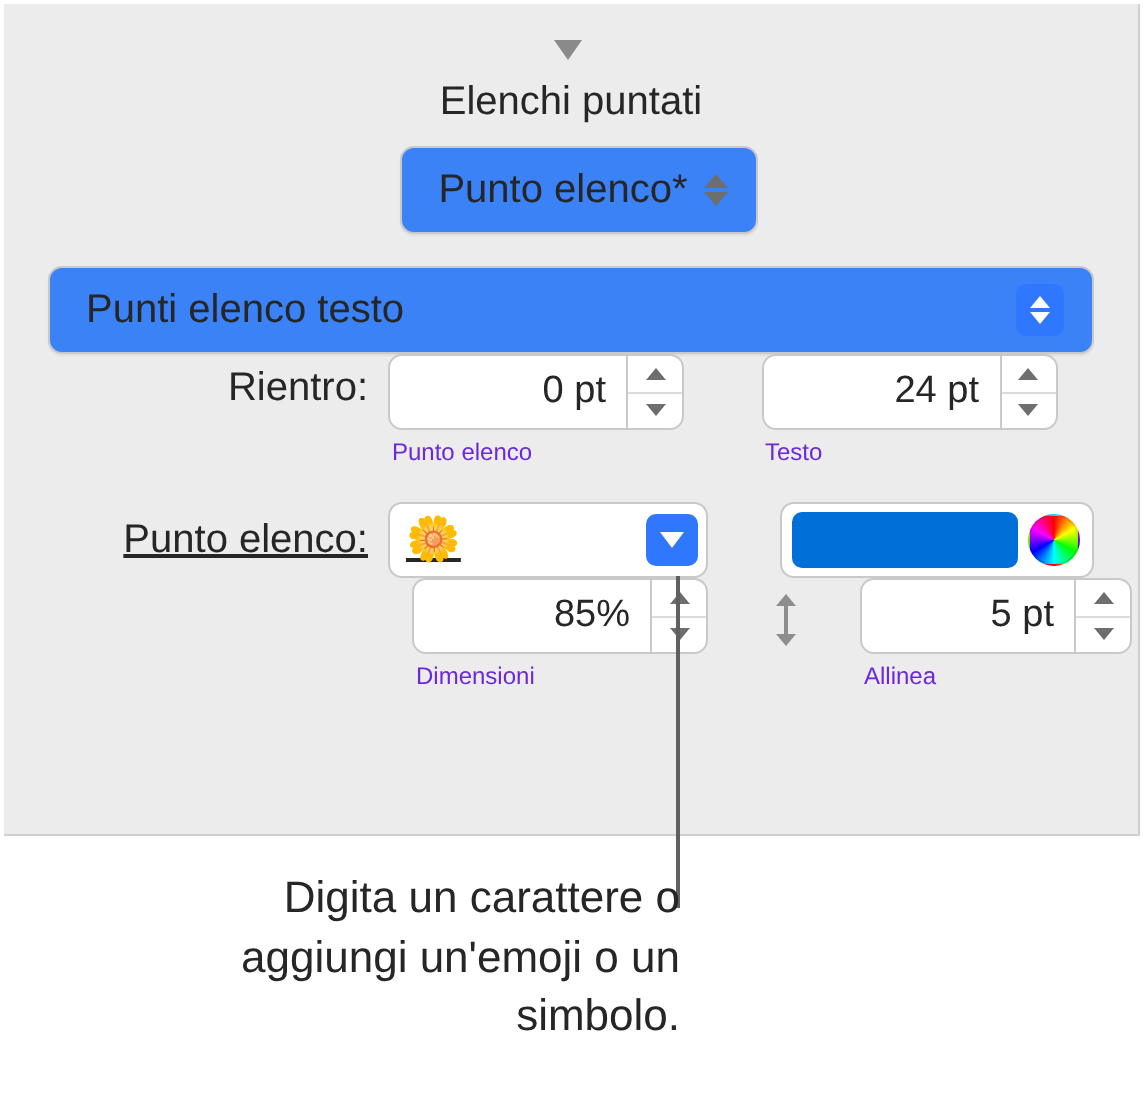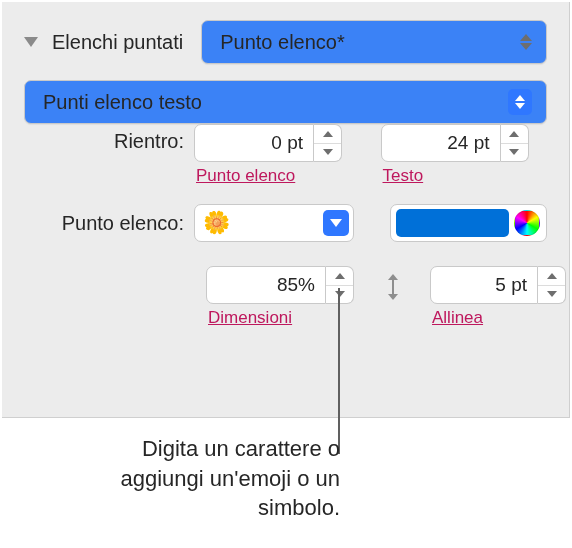--- a/index.html
+++ b/index.html
@@ -24,20 +24,21 @@
       background: #ececec;
       padding: 18px 22px 22px 22px;
     }
     .row {
       display: flex;
       align-items: center;
       gap: 10px;
     }
     .row-top {
       margin-bottom: 16px;
+      flex-direction: column;
     }
     .disclosure {
       width: 0; height: 0;
       border-left: 7px solid transparent;
       border-right: 7px solid transparent;
       border-top: 10px solid #8a8a8a;
       margin-right: 4px;
     }
     .section-title {
       font-size: 20px;
@@ -172,41 +173,40 @@
       border-right: 5px solid transparent;
       border-bottom: 6px solid #6e6e6e;
     }
     .stepper .down {
       width: 0; height: 0;
       border-left: 5px solid transparent;
       border-right: 5px solid transparent;
       border-top: 6px solid #6e6e6e;
     }
     .sub-label {
-      font-size: 17px;
-      color: #be185d;
+      font-size: 12px;
+      color: #6d28d9;
       margin-top: 4px;
       margin-left: 2px;
-      text-decoration: underline;
     }
     .indent-row {
       display: grid;
       grid-template-columns: 170px 1fr 20px 1fr;
       align-items: start;
       margin-bottom: 18px;
     }
     .indent-row .label-right {
       padding-right: 10px;
       padding-top: 6px;
     }
     .bullet-row {
       display: grid;
       grid-template-columns: 170px 160px 36px 1fr;
       align-items: center;
-      margin-bottom: 24px;
+      text-decoration: underline;
     }
     .bullet-row .label-right {
       padding-right: 10px;
     }
     .bullet-select {
       display: flex;
       align-items: center;
       background: #fff;
       border: 1px solid #c9c9c9;
       border-radius: 7px;

